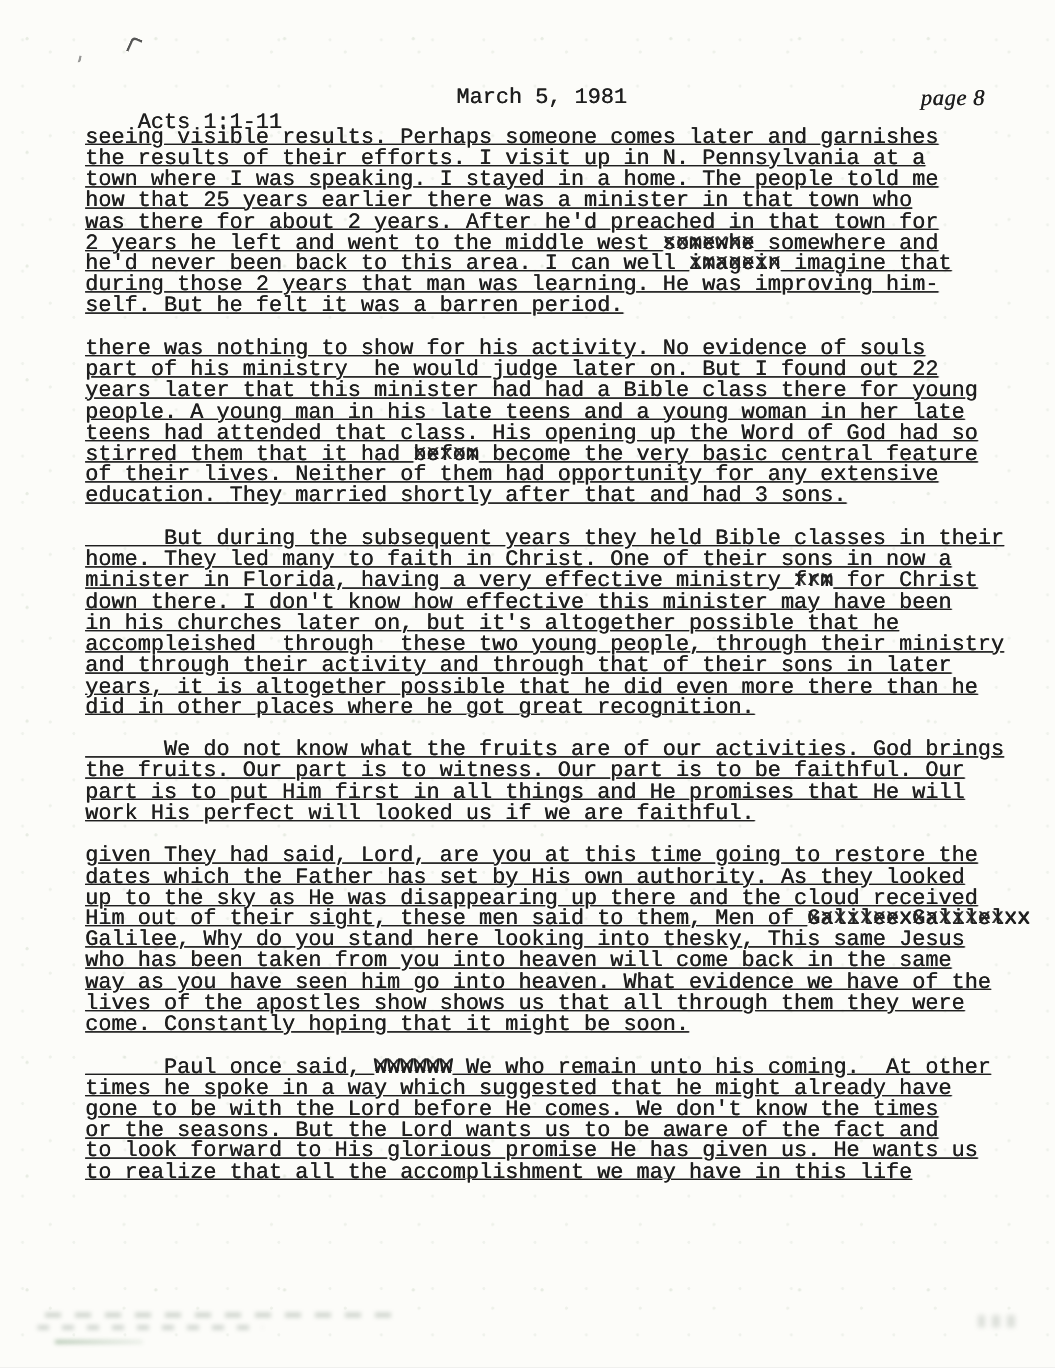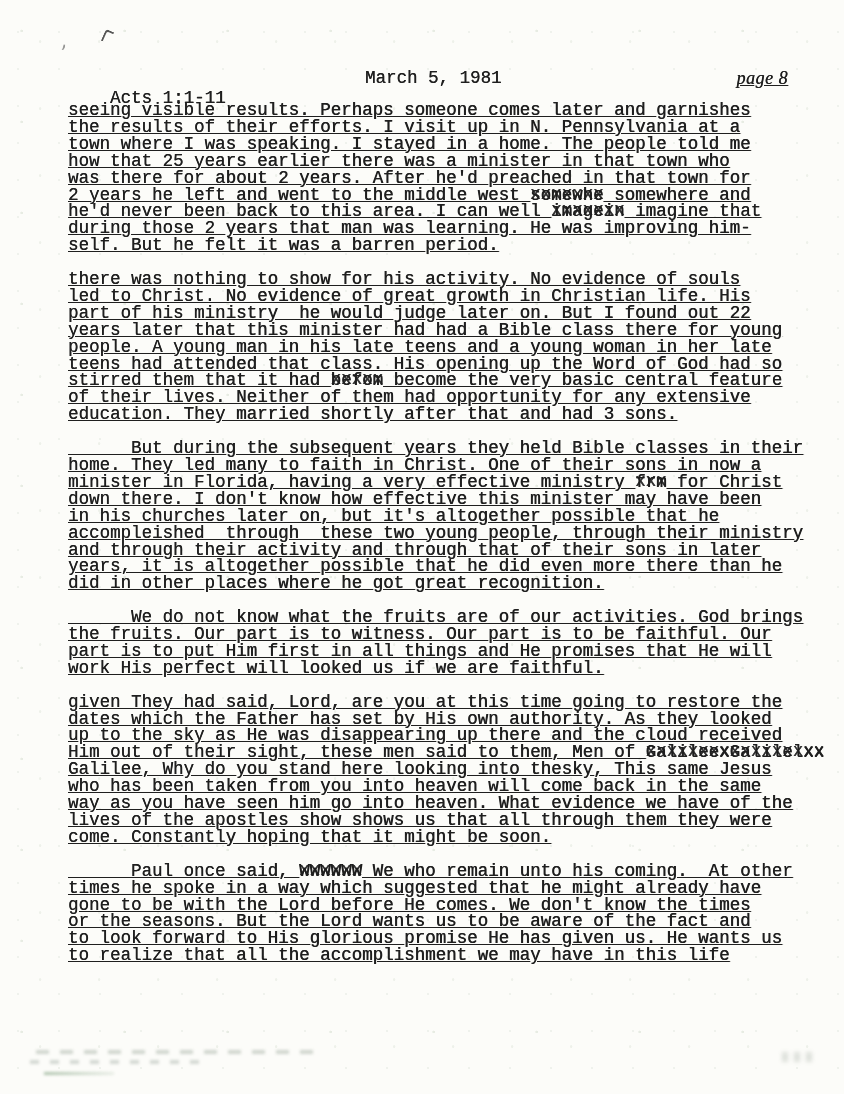--- a/index.html
+++ b/index.html
@@ -17,21 +17,21 @@
     font-family:"Liberation Mono","DejaVu Sans Mono",monospace;
     color:#1f1f1f;
   }
   .header{
     position:absolute;top:68px;left:68px;right:44px;
     font-size:17.5px;
     white-space:pre;
     text-shadow:.35px 0 0 currentColor;
   }
   .header .h-center{position:absolute;left:297px;top:0;text-align:right;}
-  .header .h-right{position:absolute;right:12px;top:0;font-style:italic;font-family:"Liberation Serif",serif;font-size:18px;letter-spacing:.5px;text-decoration:underline;}
+  .header .h-right{position:absolute;right:12px;top:0;font-style:italic;font-family:"Liberation Serif",serif;font-size:18px;letter-spacing:.5px;}
   .body-text{
     position:absolute;top:102px;left:68px;right:10px;
     font-size:17.5px;line-height:16.9px;text-decoration:underline;
   }
   .para{margin:0 0 16.9px 0;}
   .line{white-space:pre;text-shadow:.35px 0 0 currentColor;}
   .xout{position:relative;display:inline-block;}
   .xout::after{
     content:attr(data-x);
     position:absolute;left:0;top:-1px;
@@ -79,21 +79,20 @@
         <div class="line">town where I was speaking. I stayed in a home. The people told me</div>
         <div class="line">how that 25 years earlier there was a minister in that town who</div>
         <div class="line">was there for about 2 years. After he'd preached in that town for</div>
         <div class="line">2 years he left and went to the middle west <span class="xout" data-x="xxxxxxx">somewhe</span> somewhere and</div>
         <div class="line">he'd never been back to this area. I can well <span class="xout" data-x="xxxxxxx">imagein</span> imagine that</div>
         <div class="line">during those 2 years that man was learning. He was improving him-</div>
         <div class="line">self. But he felt it was a barren period.</div>
       </div>
       <div class="para">
         <div class="line">there was nothing to show for his activity. No evidence of souls</div>
-        <div class="line">led to Christ. No evidence of great growth in Christian life. His</div>
         <div class="line">part of his ministry  he would judge later on. But I found out 22</div>
         <div class="line">years later that this minister had had a Bible class there for young</div>
         <div class="line">people. A young man in his late teens and a young woman in her late</div>
         <div class="line">teens had attended that class. His opening up the Word of God had so</div>
         <div class="line">stirred them that it had <span class="xout" data-x="xxxxx">befom</span> become the very basic central feature</div>
         <div class="line">of their lives. Neither of them had opportunity for any extensive</div>
         <div class="line">education. They married shortly after that and had 3 sons.</div>
       </div>
       <div class="para">
         <div class="line">      But during the subsequent years they held Bible classes in their</div>

